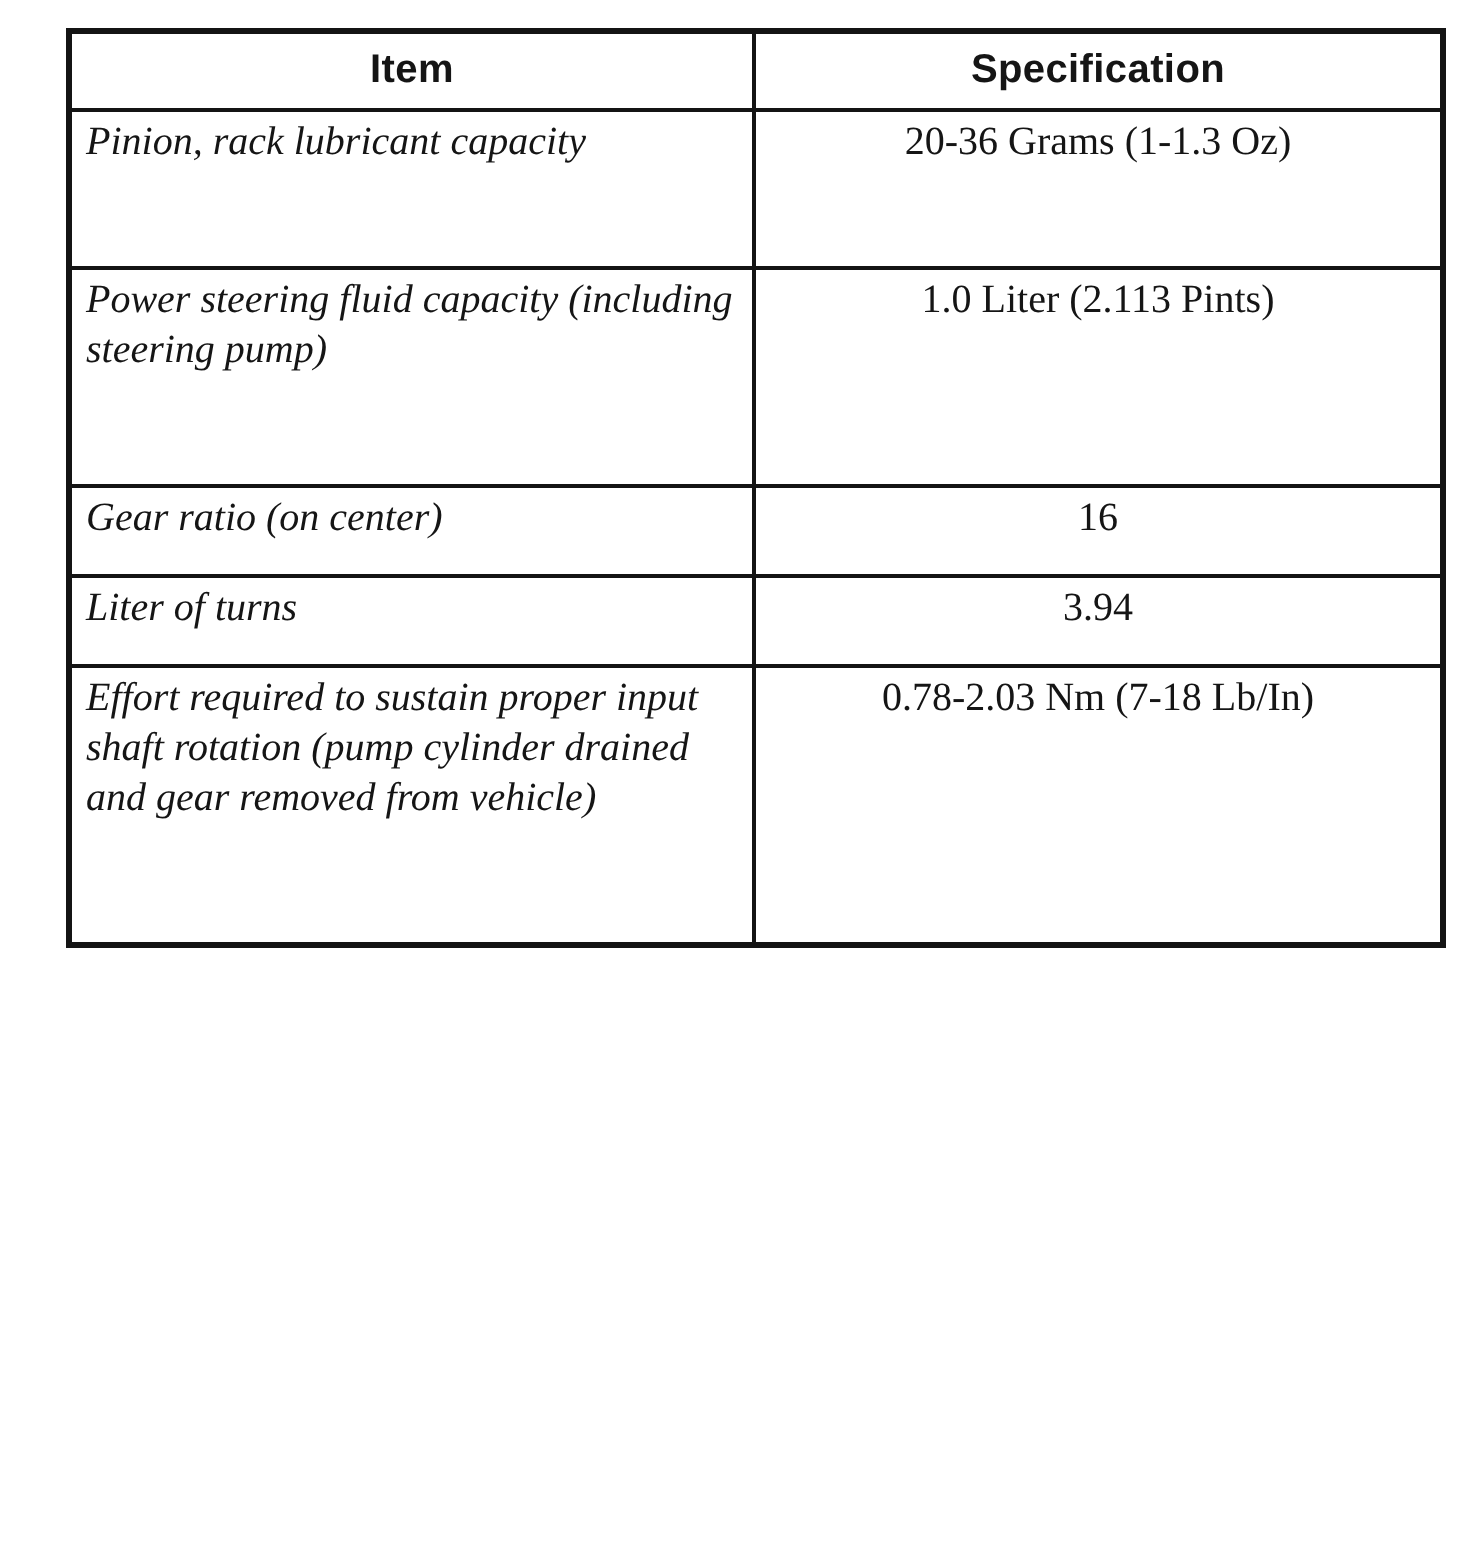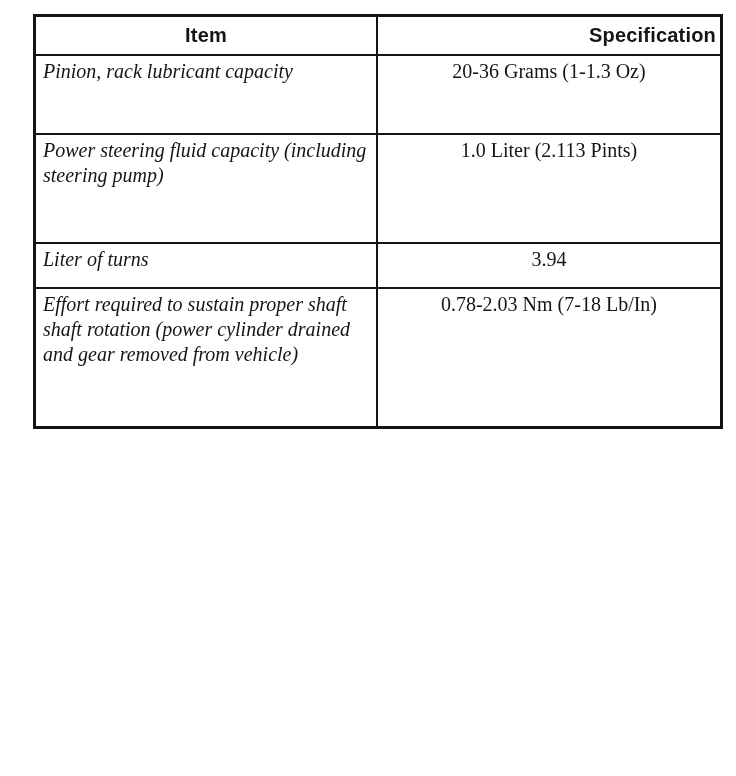--- a/index.html
+++ b/index.html
@@ -42,21 +42,20 @@
     color: #151515;
   }
   table.spec-table {
     border: 3px solid #141414;
   }
   th.col-item, td.cell-item {
     width: 332px;
   }
   th.col-spec, td.cell-spec {
     width: 334px;
-    text-align: right;
   }
   th {
     font-family: "Liberation Sans", sans-serif;
     font-weight: bold;
     font-size: 21px;
     text-align: center;
     vertical-align: middle;
     padding: 6px 4px;
     letter-spacing: 0.2px;
   }
@@ -89,24 +88,28 @@
       </thead>
       <tbody>
         <tr class="row-1">
           <td class="cell-item">Pinion, rack lubricant capacity</td>
           <td class="cell-spec">20-36 Grams (1-1.3 Oz)</td>
         </tr>
         <tr class="row-2">
           <td class="cell-item">Power steering fluid capacity (including steering pump)</td>
           <td class="cell-spec">1.0 Liter (2.113 Pints)</td>
         </tr>
+        <tr class="row-3">
+          <td class="cell-item">Gear ratio (on center)</td>
+          <td class="cell-spec">16</td>
+        </tr>
         <tr class="row-4">
           <td class="cell-item">Liter of turns</td>
           <td class="cell-spec">3.94</td>
         </tr>
         <tr class="row-5">
-          <td class="cell-item">Effort required to sustain proper shaft shaft rotation (power cylinder drained and gear removed from vehicle)</td>
+          <td class="cell-item">Effort required to sustain proper input shaft rotation (pump cylinder drained and gear removed from vehicle)</td>
           <td class="cell-spec">0.78-2.03 Nm (7-18 Lb/In)</td>
         </tr>
       </tbody>
     </table>
   </div>
 </div>
 
 </body></html>

